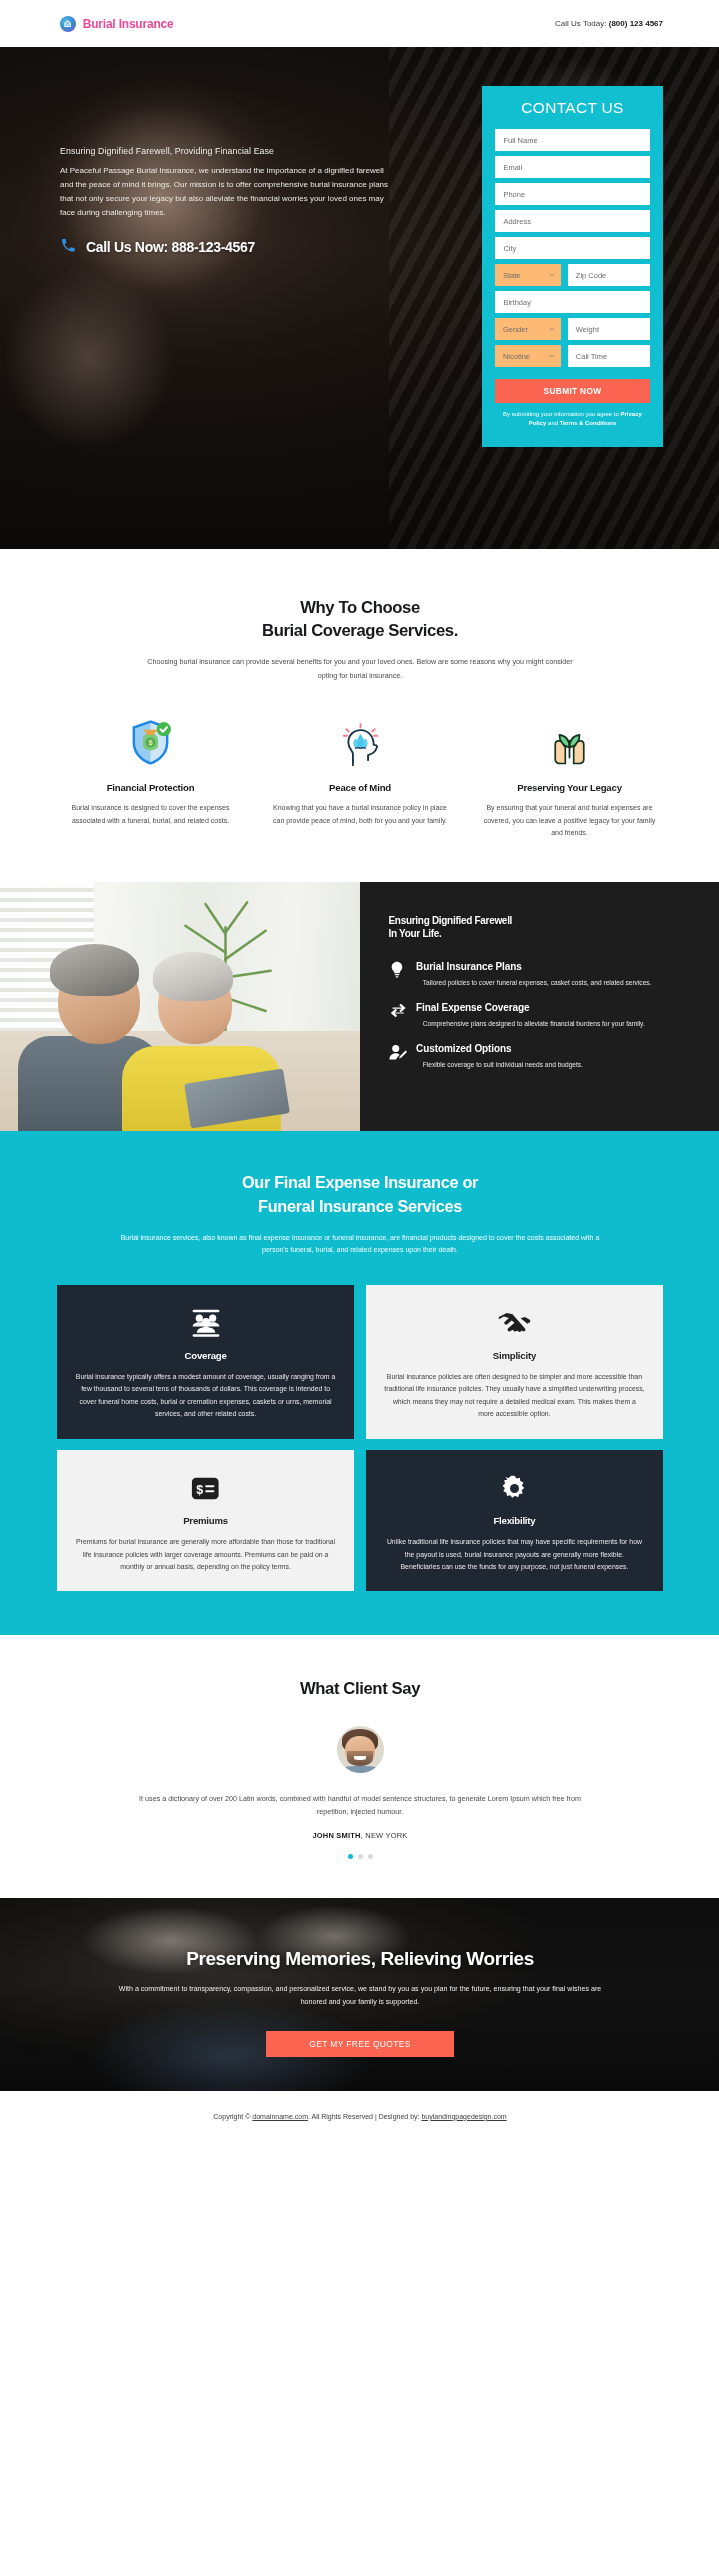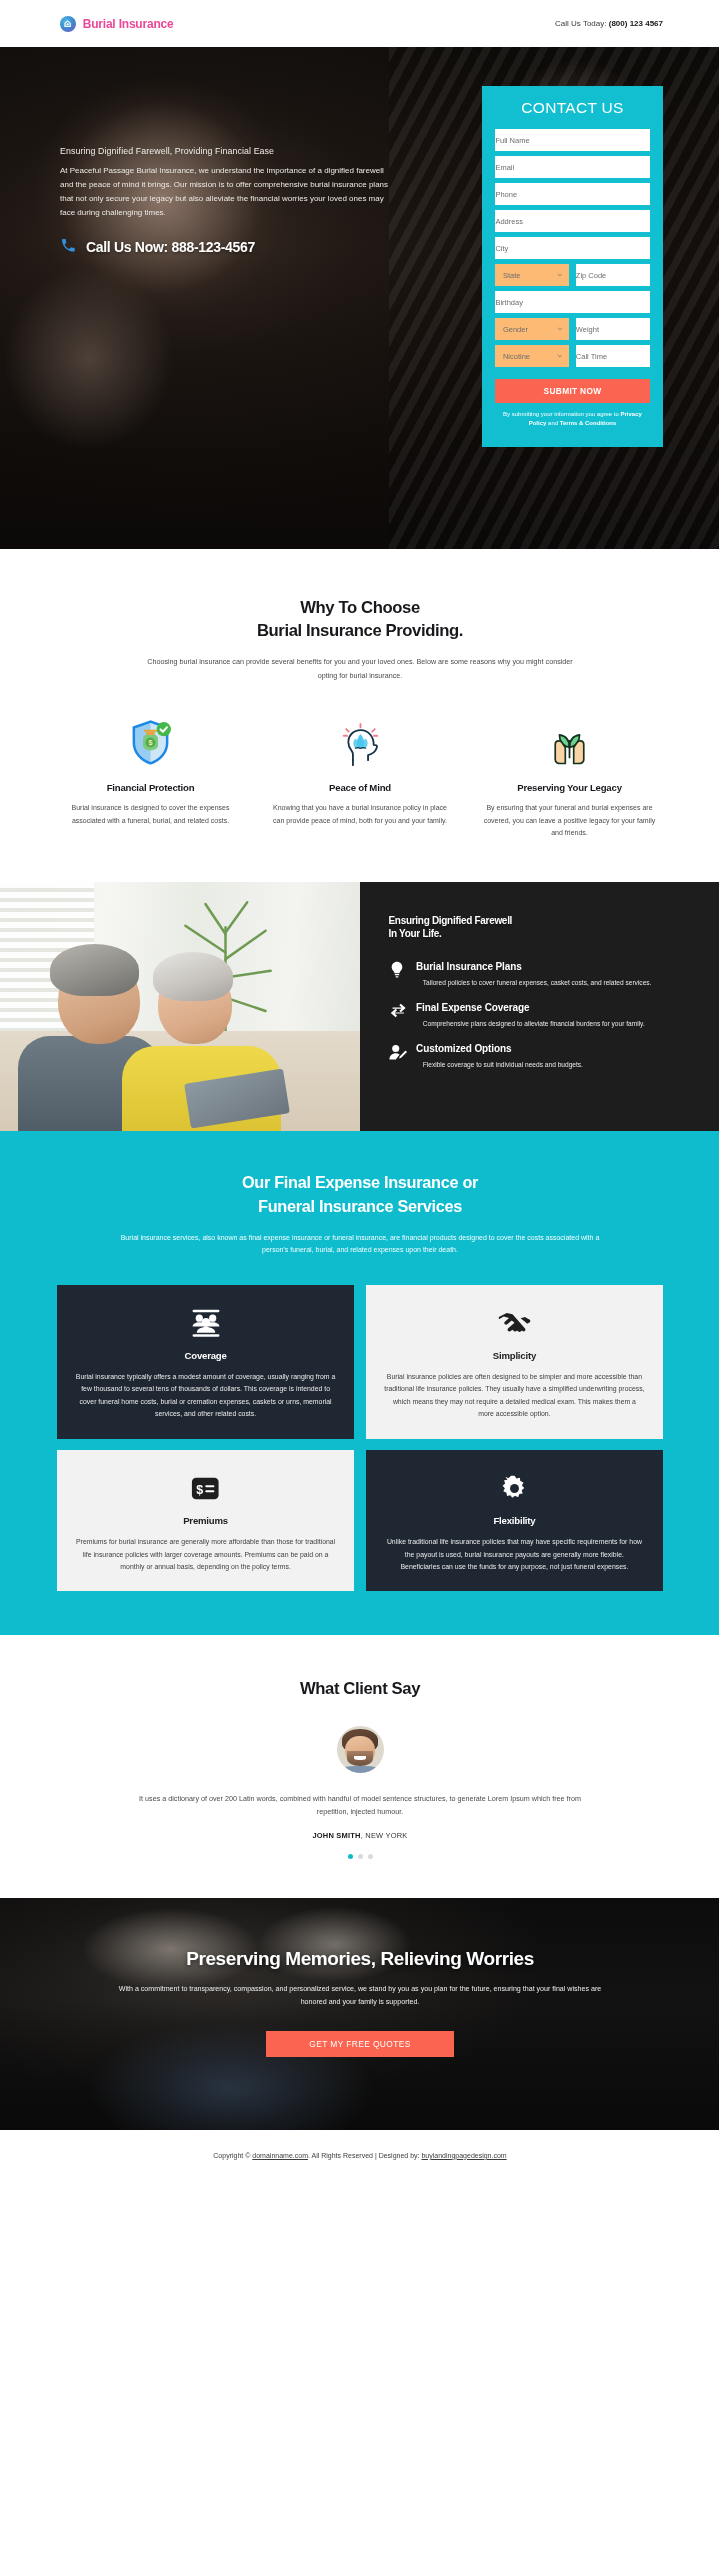--- a/index.html
+++ b/index.html
@@ -95,21 +95,21 @@
     background: #11bfd1;
     padding: 13.4px 13.4px 18.4px;
     z-index: 5;
   }
   .form-title {
     color: #ffffff; font-size: 15.5px; font-weight: 400; text-align: center;
     letter-spacing: 0.3px; margin-bottom: 11.7px; font-family: "Liberation Sans", sans-serif;
   }
   .fld {
     width: 100%; height: 22px; background: #fff; border: none;
-    font-size: 7.5px; color: #6e6e6e; padding: 0 0;
+    font-size: 7.5px; color: #6e6e6e; padding: 0 8px;
     font-family: "Liberation Sans", sans-serif; display: block;
     margin-bottom: 5px; outline: none; border-radius: 0;
   }
   .fld::placeholder { color: #6e6e6e; opacity: 1; }
   .row2 { display: flex; gap: 6.7px; margin-bottom: 5px; }
   .row2 > * { margin-bottom: 0 !important; }
   .sel-wrap { position: relative; flex: 1 1 0; }
   .sel {
     width: 100%; height: 22px; background: #fdba74; border: none;
     font-size: 7.5px; color: #6e6e6e; padding: 0 7.5px; appearance: none;
@@ -276,21 +276,21 @@
     margin: 18.4px auto 0; width: 469px; font-size: 7.2px; line-height: 1.82; color: #4b4b4b;
   }
   .test-author { margin-top: 13.4px; font-size: 7.5px; color: #333; letter-spacing: 0.2px; }
   .test-author b { font-weight: 700; color: #18191d; }
   .dots { margin-top: 13.4px; display: flex; gap: 5px; justify-content: center; }
   .dot { width: 5px; height: 5px; border-radius: 50%; background: #d7dbdd; }
   .dot.on { background: #0fbccd; }
 
   
   .cta {
-    position: relative; height: 232px; overflow: hidden;
+    position: relative; height: 193px; overflow: hidden;
     background:
       linear-gradient(180deg, rgba(10,10,10,0.82) 0%, rgba(16,16,16,0.72) 45%, rgba(8,8,8,0.88) 100%),
       radial-gradient(ellipse 46% 64% at 30% 26%, #9b8f85 0%, #4a423c 50%, #1a1716 100%),
       radial-gradient(ellipse 42% 60% at 62% 24%, #b5a79a 0%, #514841 55%, #151312 100%),
       #161414;
   }
   .cta::before {
     content:""; position:absolute; left:8%; top:0; width:60%; height:100%;
     background:
       radial-gradient(ellipse 30% 26% at 26% 22%, rgba(226,214,200,0.45) 0%, rgba(0,0,0,0) 68%),
@@ -407,21 +407,21 @@
     <div class="form-legal">
       <span class="lt">By submitting your information you agree to </span><span>Privacy Policy</span><span class="lt"> and </span><span>Terms &amp; Conditions</span>
     </div>
   </form>
 </section>
 
 <section class="sec-white">
   <div class="sec-head">
     <h2 class="sec-title">
       <span>Why To Choose</span><br>
-      <span>Burial Insurance Providing.</span>
+      <span>Burial Coverage Services.</span>
     </h2>
     <p class="sec-sub">Choosing burial insurance can provide several benefits for you and your loved ones. Below are some reasons why you might consider opting for burial insurance.</p>
   </div>
 
   <div class="why-grid">
     <div class="why-col">
       <div class="why-icon">
         <svg width="45" height="47" viewBox="0 0 54 56" fill="none">
           <path d="M27 3L7 10v18c0 12 8.6 21.5 20 25 11.4-3.5 20-13 20-25V10L27 3z" fill="#cfe6f7"></path>
           <path d="M27 3L7 10v18c0 12 8.6 21.5 20 25V3z" fill="#2f9bea" opacity="0.35"></path>

